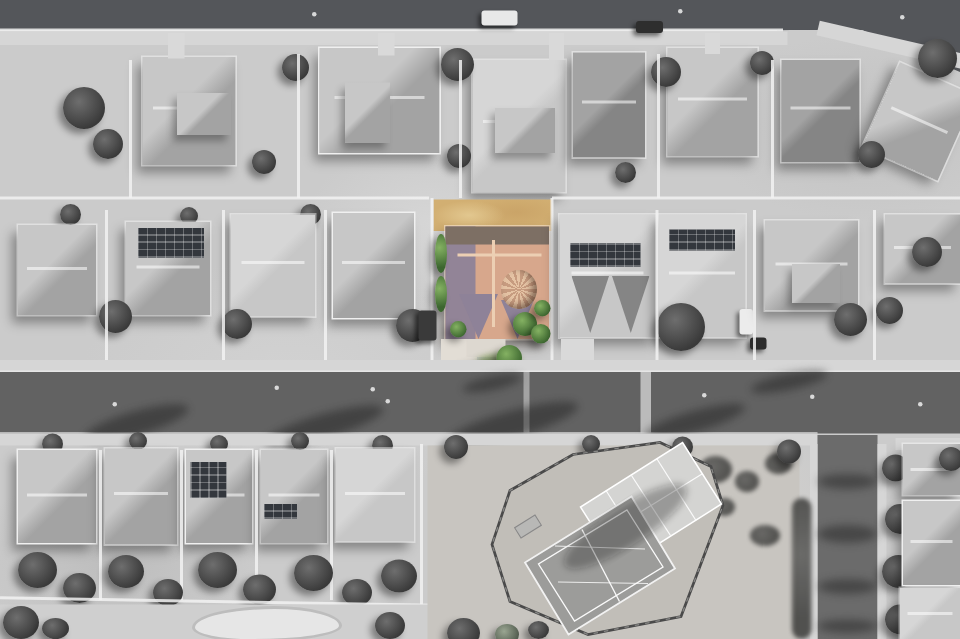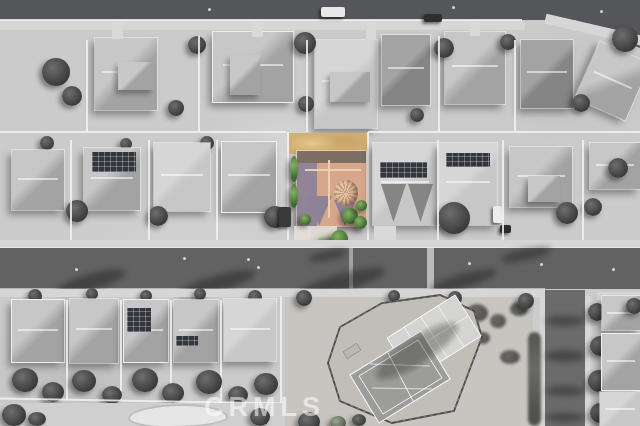--- a/index.html
+++ b/index.html
@@ -265,14 +265,13 @@
   <div class="shadow" style="left:545px;top:413px;width:40px;height:9px;"></div>
   <div class="t" style="left:588px;top:303px;width:18px;height:18px;"></div>
   <div class="t" style="left:590px;top:336px;width:20px;height:20px;"></div>
   <div class="t" style="left:588px;top:370px;width:22px;height:22px;"></div>
   <div class="t" style="left:590px;top:403px;width:20px;height:20px;"></div>
   <div class="h" style="left:602px;top:296px;width:38px;height:34px;"></div>
   <div class="h trim" style="left:602px;top:334px;width:38px;height:56px;"></div>
   <div class="h l" style="left:600px;top:392px;width:40px;height:34px;"></div>
   <div class="t" style="left:626px;top:298px;width:16px;height:16px;"></div>
 
-  <div id="watermark" style="left:204px;top:392px;">CRMLS</div>
 </div>
 
 </body></html>

